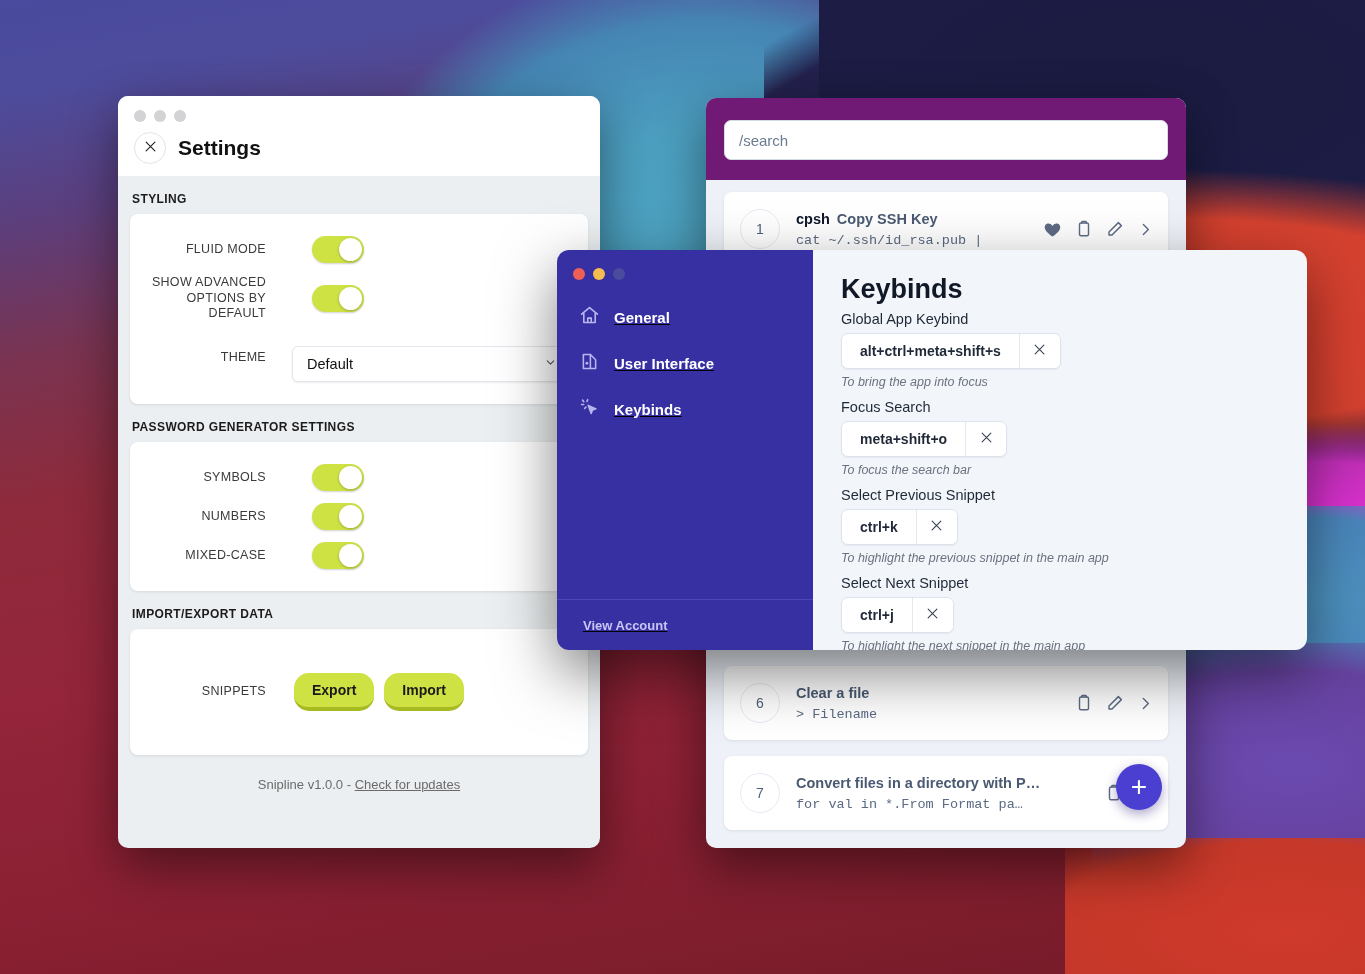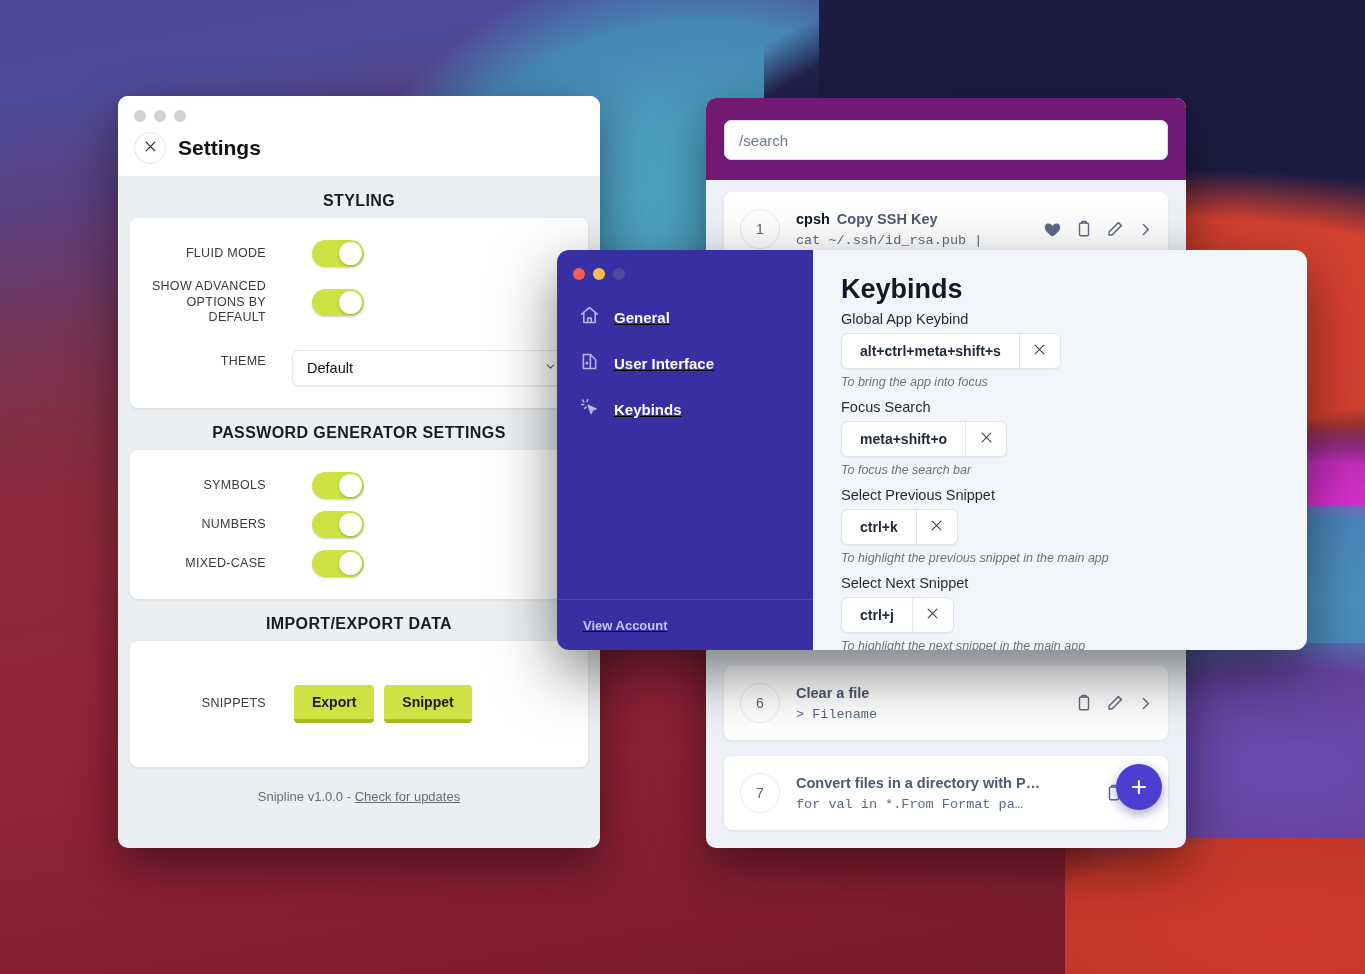--- a/index.html
+++ b/index.html
@@ -192,24 +192,23 @@
   #settings-close {
     width: 32px; height: 32px; border-radius: 50%;
     border: 1px solid #e1e4ea;
     background: #fff;
     display: flex; align-items: center; justify-content: center;
     cursor: pointer;
     flex: 0 0 32px;
   }
   #settings-title { font-size: 21px; font-weight: bold; color: #111; }
   .sec-label {
-    font-size: 16px; font-weight: bold; color: #1b1b1b;
+    font-size: 12px; font-weight: bold; color: #1b1b1b;
     letter-spacing: .4px;
     padding: 16px 14px 8px 14px;
-    text-align: center;
   }
   .sec-card {
     background: #fff;
     margin: 0 12px;
     border-radius: 8px;
     box-shadow: 0 1px 3px rgba(20,30,50,.10);
     padding: 16px 0;
   }
   .sec-row {
     display: flex; align-items: center;
@@ -265,21 +264,21 @@
   .chevron-dn {
     position: absolute; right: 11px; top: 50%;
     transform: translateY(-50%);
     pointer-events: none;
     color: #5a5a5a;
   }
   .btn-green {
     background: #cfe244;
     border: none;
     border-bottom: 4px solid #a8ba22;
-    border-radius: 4px;
+    border-radius: 15px;
     font-size: 14px;
     font-weight: bold;
     color: #1a1a1a;
     padding: 9px 18px;
     margin-right: 10px;
     cursor: pointer;
     font-family: "Liberation Sans", sans-serif;
   }
   #settings-footer {
     text-align: center;
@@ -561,21 +560,21 @@
         </div>
       </div>
     </div>
 
     <div class="sec-label">IMPORT/EXPORT DATA</div>
     <div class="sec-card" style="padding:38px 0;">
       <div class="sec-row">
         <div class="sec-row-label">SNIPPETS</div>
         <div class="sec-row-ctl" style="padding-left:28px;">
           <button class="btn-green">Export</button>
-          <button class="btn-green">Snippet</button>
+          <button class="btn-green">Import</button>
         </div>
       </div>
     </div>
 
     <div id="settings-footer">
       <span>Snipline v1.0.0 - </span><a href="#">Check for updates</a>
     </div>
   </div>
 
   <div id="keybinds-window">

